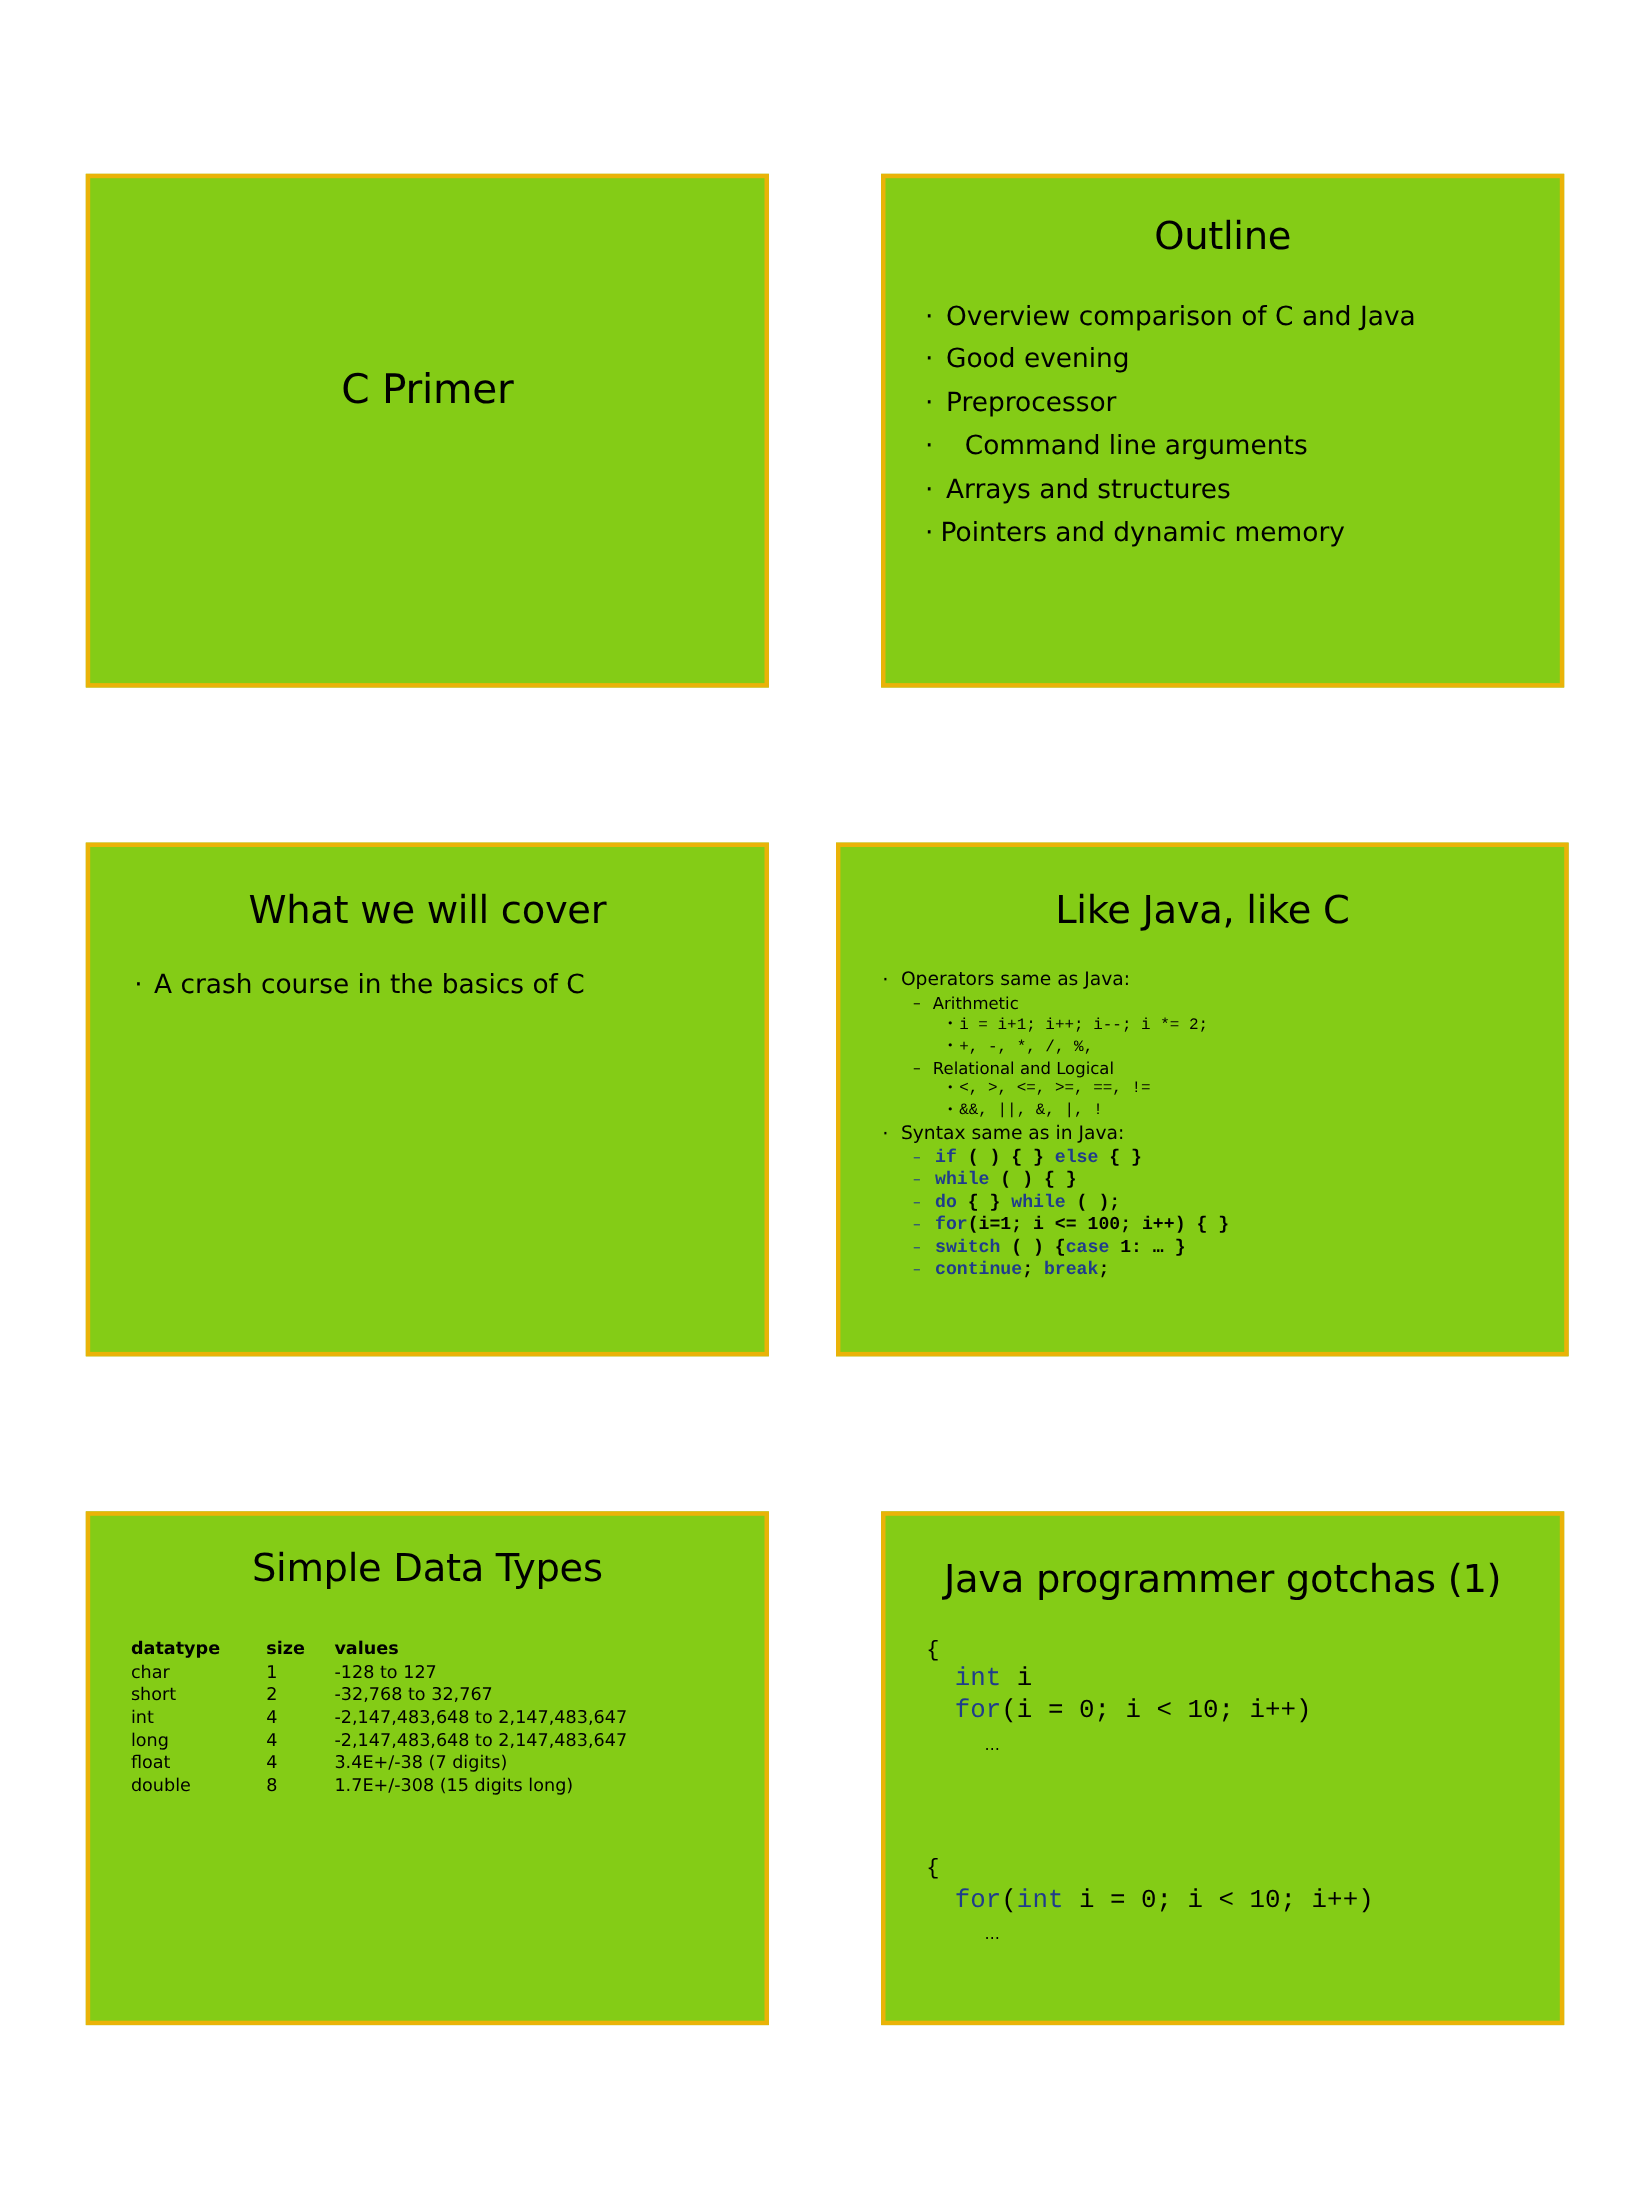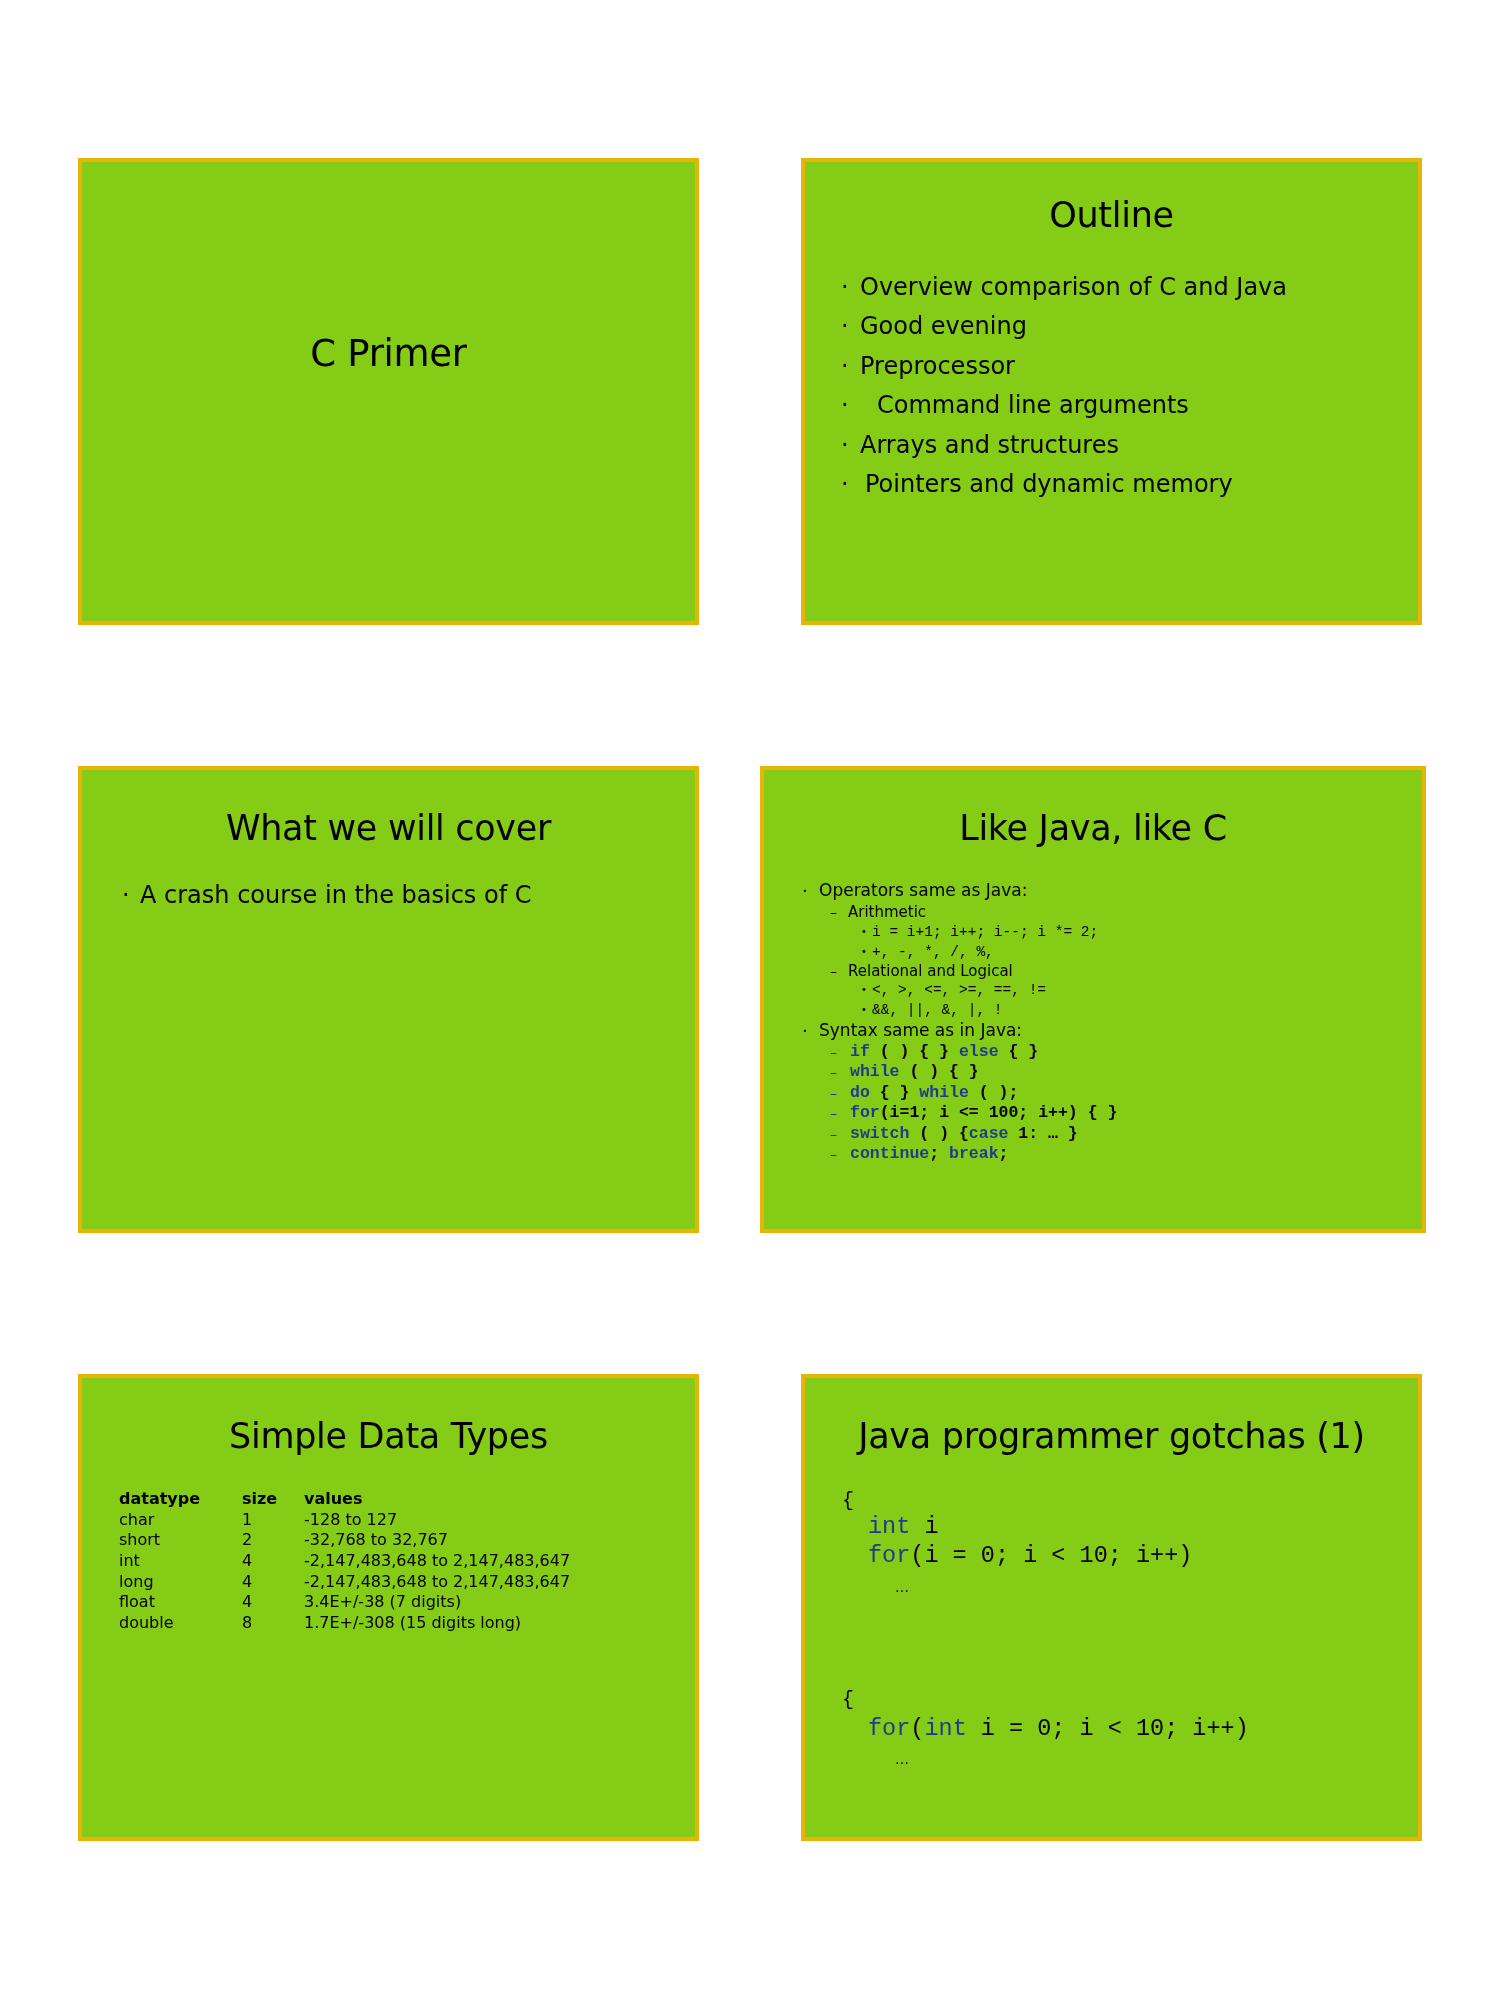--- a/index.html
+++ b/index.html
@@ -36,21 +36,21 @@
     <div class="abs bullet-l1" style="left:55px; top:111px;">Overview comparison of C and Java</div>
     <div class="abs bullet-l1" style="left:36px; top:150px;"><span>·</span></div>
     <div class="abs bullet-l1" style="left:55px; top:150px;">Good evening</div>
     <div class="abs bullet-l1" style="left:36px; top:190px;"><span>·</span></div>
     <div class="abs bullet-l1" style="left:55px; top:190px;">Preprocessor</div>
     <div class="abs bullet-l1" style="left:36px; top:229px;"><span>·</span></div>
     <div class="abs bullet-l1" style="left:55px; top:229px;margin-left:17px;">Command line arguments</div>
     <div class="abs bullet-l1" style="left:36px; top:269px;"><span>·</span></div>
     <div class="abs bullet-l1" style="left:55px; top:269px;">Arrays and structures</div>
     <div class="abs bullet-l1" style="left:36px; top:308px;"><span>·</span></div>
-    <div class="abs bullet-l1" style="left:60px; top:308px;text-align:center;">Pointers and dynamic memory</div>
+    <div class="abs bullet-l1" style="left:50px; top:308px;text-align:center;">Pointers and dynamic memory</div>
   </div>
 </div>
 
 <div class="slide" style="left:78px; top:766px;">
   <div class="title" style="top:38px;">What we will cover</div>
   <div class="abs bullet-l1" style="left:40px; top:111px;">·</div>
   <div class="abs bullet-l1" style="left:58px; top:111px;">A crash course in the basics of C</div>
 </div>
 
 <div class="slide" style="left:760px; top:766px;padding-left:45px;">
@@ -90,21 +90,21 @@
       <div class="abs sub kw" style="left: 66px; top: 333px; font-size: 14px;">–</div>
       <div class="abs sub mono" style="left: 86px; top: 333px; font-size: 16.5px;"><span class="kw">for</span><span>(i=1; i &lt;= 100; i++) { }</span></div>
       <div class="abs sub kw" style="left: 66px; top: 354px; font-size: 14px;">–</div>
       <div class="abs sub mono" style="left: 86px; top: 354px; font-size: 16.5px;"><span class="kw">switch</span><span> ( ) {</span><span class="kw">case</span><span> 1: … }</span></div>
       <div class="abs sub kw" style="left: 66px; top: 374px; font-size: 14px;">–</div>
       <div class="abs sub mono" style="left: 86px; top: 374px; font-size: 16.5px;"><span class="kw">continue</span><span>; </span><span class="kw">break</span><span>;</span></div>
     </div>
 </div>
 
 <div class="slide" style="left:78px; top:1374px;">
-  <div class="title" style="top:38px;">Simple Data Types</div>
+  <div class="title" style="top:28px;">Simple Data Types</div>
   <table class="dt" style="left:37px; top:111px;">
     <thead>
       <tr>
         <th style="width:123px;">datatype</th>
         <th style="width:62px;">size</th>
         <th>values</th>
       </tr>
     </thead>
     <tbody>
       <tr>

